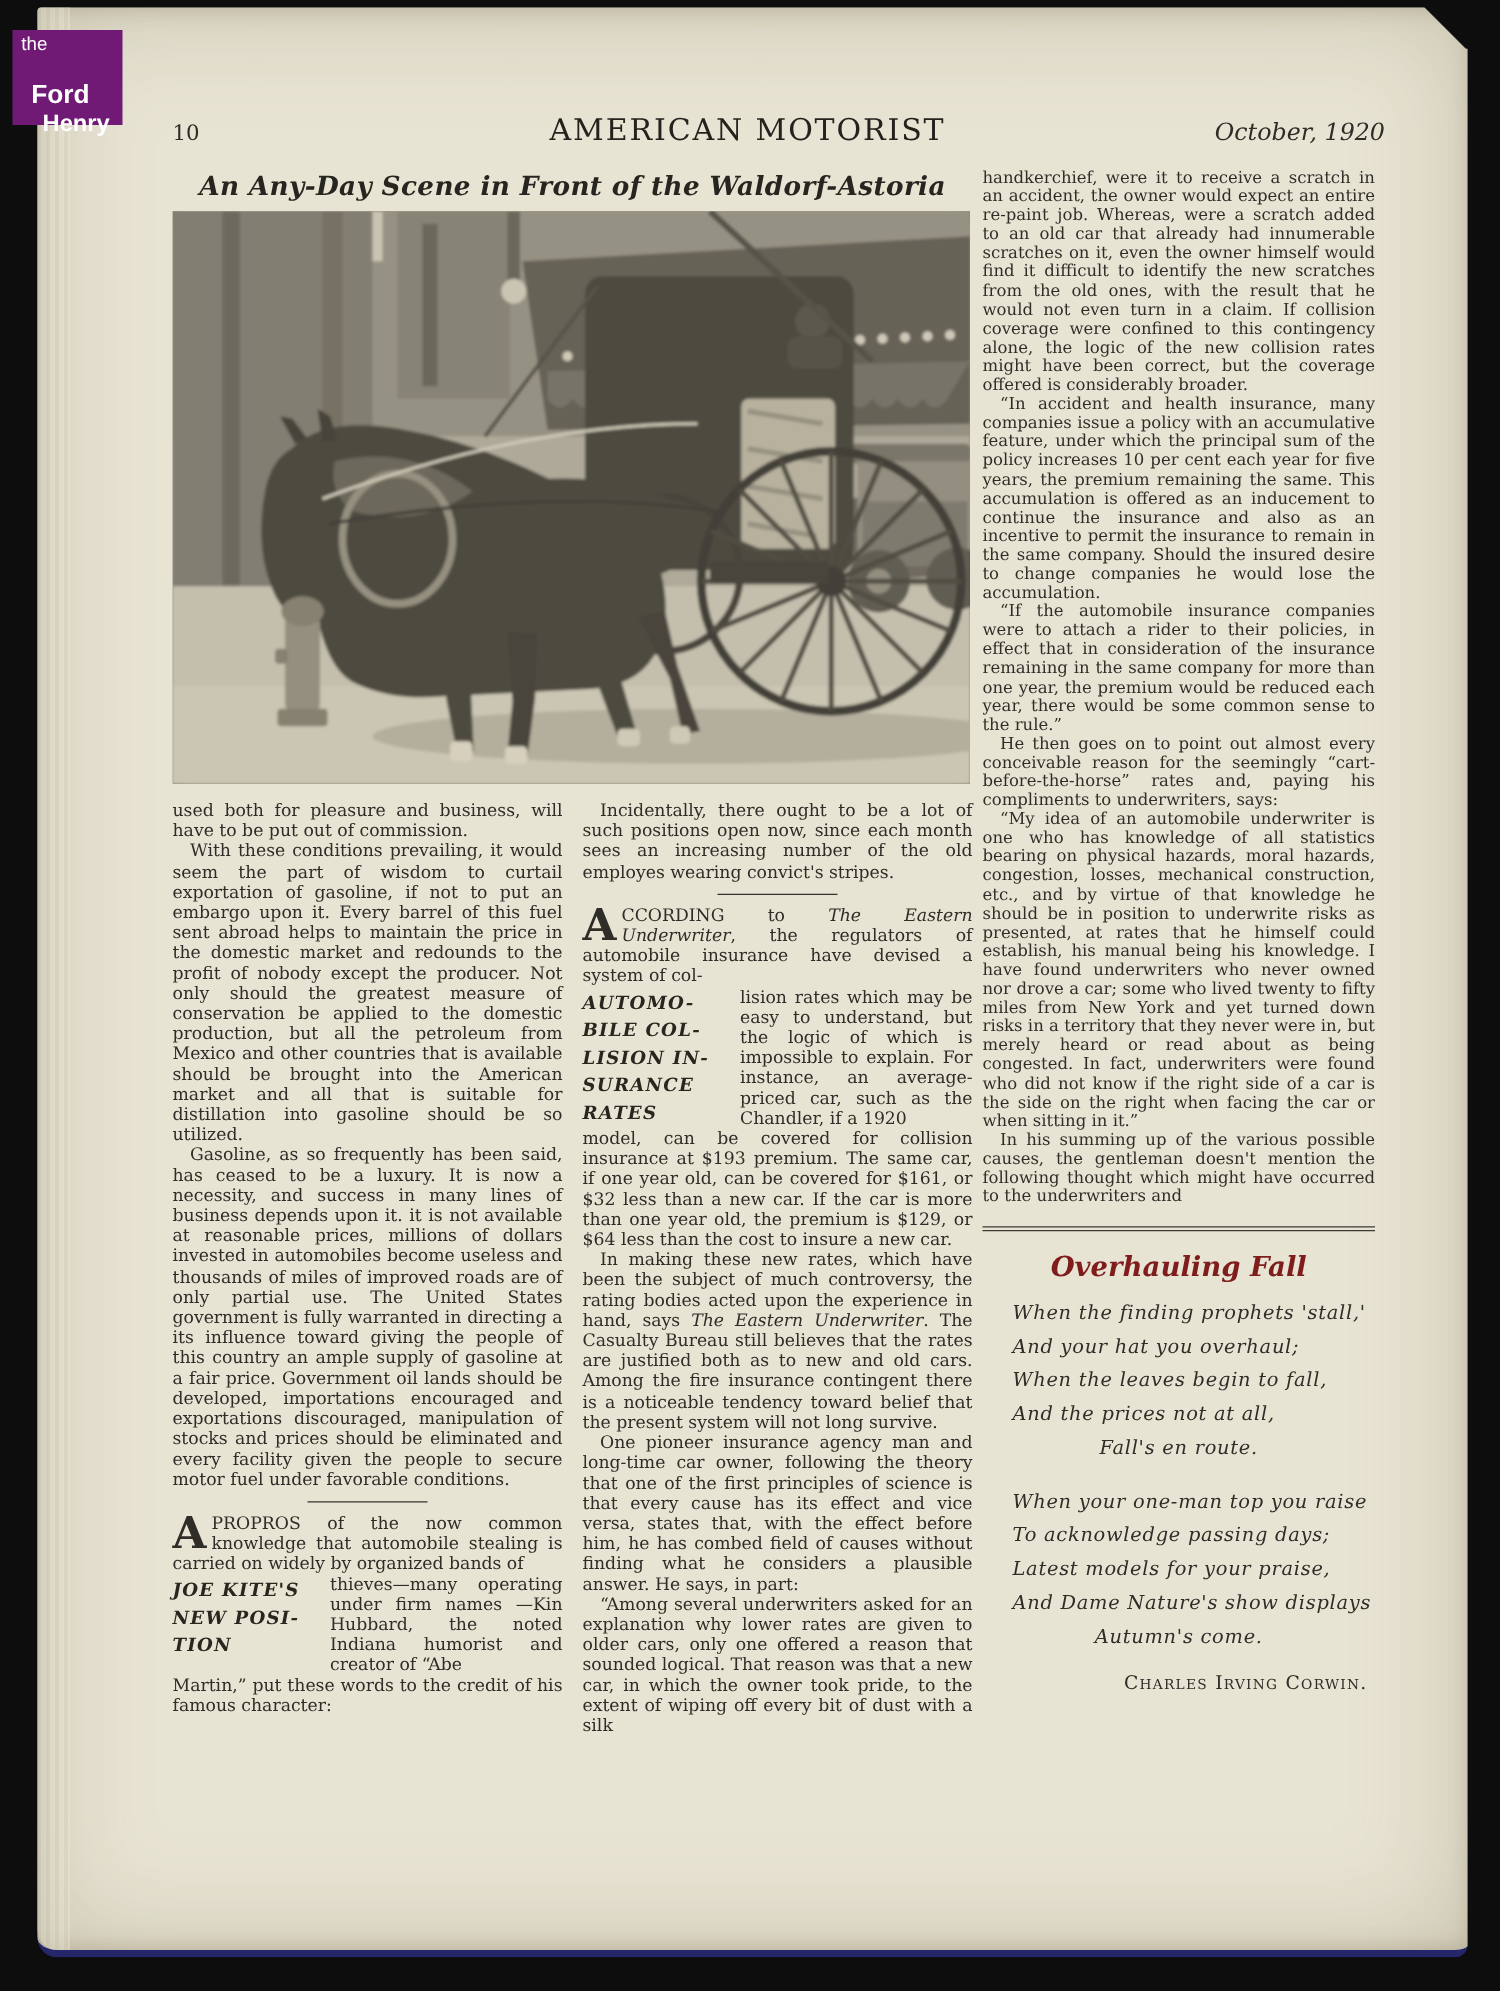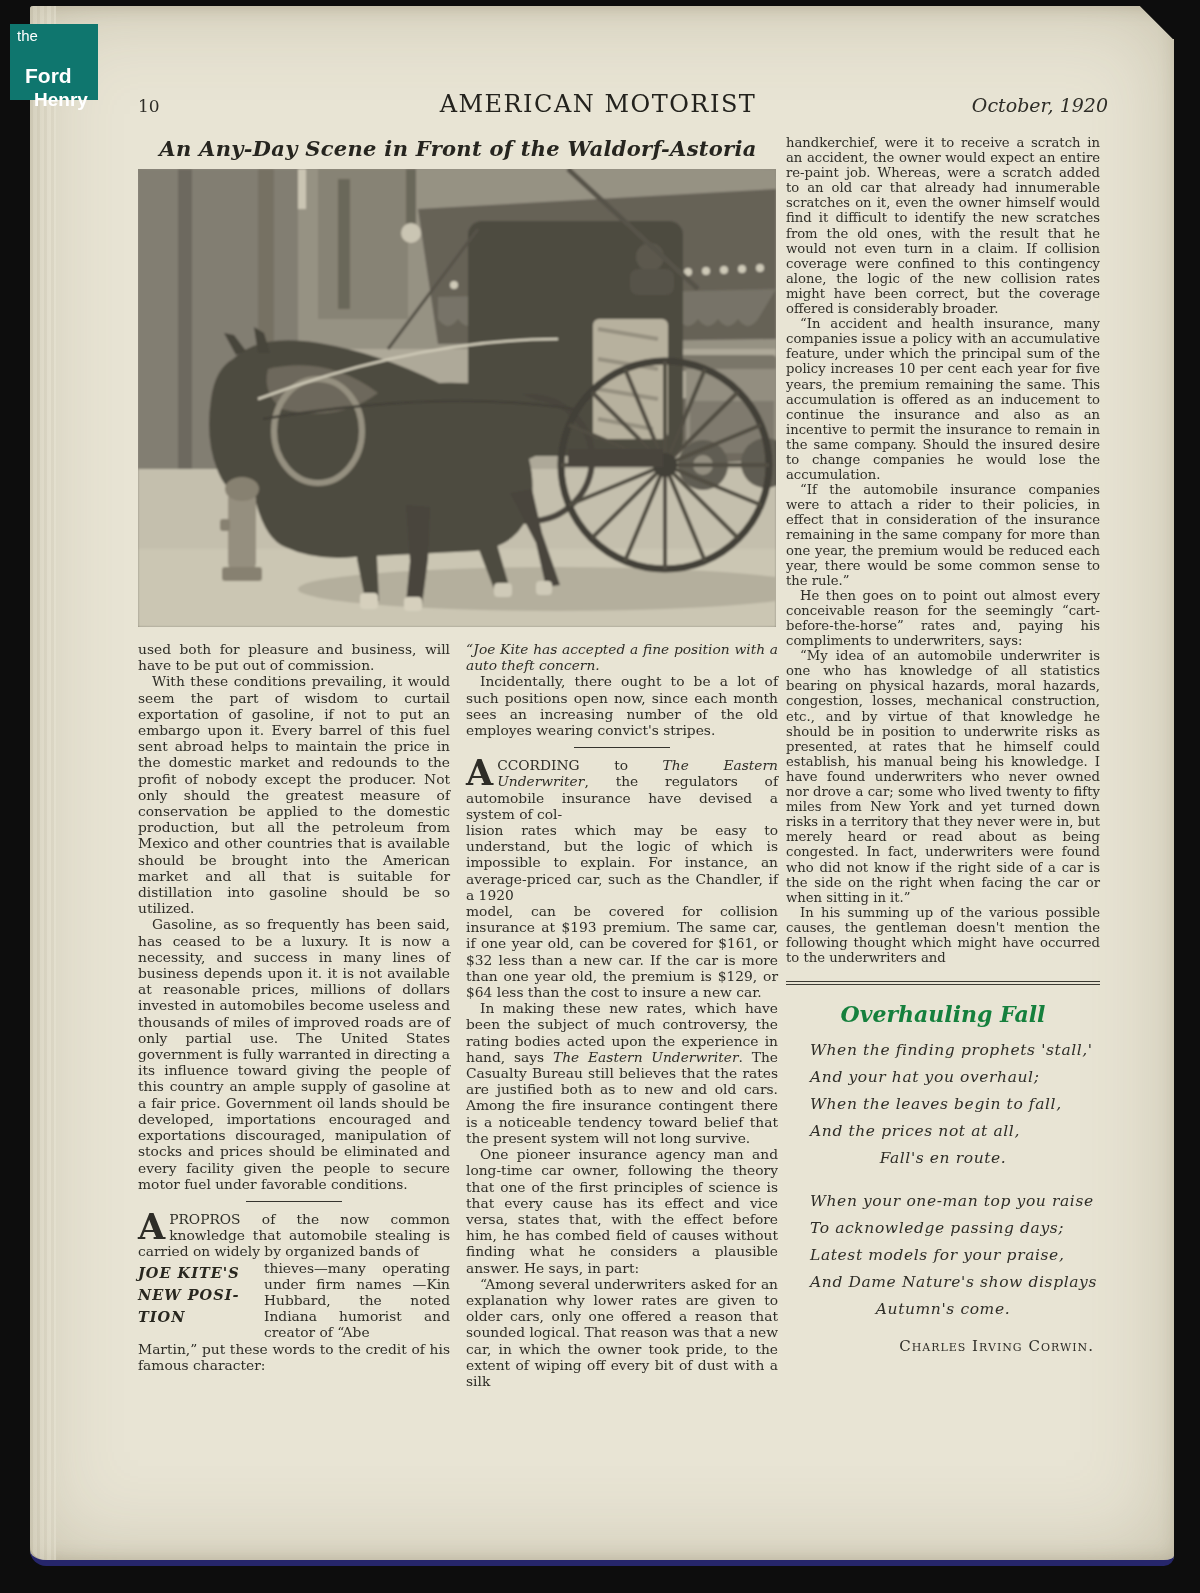--- a/index.html
+++ b/index.html
@@ -14,21 +14,21 @@
     box-shadow: inset 0 0 90px rgba(110,100,65,.28), inset 4px 0 18px rgba(120,110,80,.35);
   }
   .page::before{ 
     content:""; position:absolute; left:0; top:0; bottom:0; width:26px;
     background:repeating-linear-gradient(90deg,#d8d3c1 0 3px,#e8e4d4 3px 7px);
     opacity:.5; border-radius:3px 0 0 16px;
   }
   .corner-wedge{ position:absolute; right:-1px; top:-1px; width:40px; height:34px;
     background:linear-gradient(225deg,#0d0d0d 48%,transparent 50%); }
 
-  .logo { position:absolute; left:-20px; top:18px; width:88px; height:76px; background:#0f766e;
+  .logo { position:absolute; left:-20px; top:18px; width:88px; height:76px; background:#701a75;
           font-family:"Liberation Sans", sans-serif; color:#fff; z-index:5; }
   .logo .l1{ position:absolute; left:7px; top:3px; font-size:15px; }
   .logo .l2{ position:absolute; left:24px; top:17px; font-size:19px; font-weight:bold;margin-top:48px; }
   .logo .l3{ position:absolute; left:15px; top:40px; font-size:21px; font-weight:bold; }
 
   .header { position:absolute; top:84px; left:108px; width:970px; display:flex; align-items:baseline; }
   .pageno { width:120px; font-size:17px; }
   .masthead { flex:1; text-align:center; font-size:24px; font-weight:normal; letter-spacing:1.5px; color:#23221d; }
   .issue { width:170px; text-align:right; font-style:italic; font-size:19px; }
 
@@ -52,21 +52,21 @@
 
   .dropcap { float:left; font-size:35px; line-height:28px; font-weight:bold; padding:2px 4px 0 0; }
 
   .sideblock { display:flex; gap:8px; }
   .side-head { width:118px; font-weight:bold; font-style:italic; font-size:14.5px; line-height:22px;
                letter-spacing:1px; white-space:pre-line; color:#28271f; padding-top:2px; }
   .side-text { flex:1; }
 
   .poem { margin-top:16px; }
   .double-rule { height:4px; border-top:1.3px solid #3c3b33; border-bottom:1.3px solid #3c3b33; }
-  .poem-title { text-align:center; font-weight:bold; font-style:italic; font-size:22px; margin:16px 0 10px 0; color:#15803d; }
+  .poem-title { text-align:center; font-weight:bold; font-style:italic; font-size:22px; margin:16px 0 10px 0; color:#7f1d1d; }
   .poem-line { font-style:italic; font-size:15.5px; line-height:27px; padding-left:24px; letter-spacing:.6px; }
   .poem-line.center { padding-left:0; text-align:center; }
   .stanza2 { margin-top:16px; }
   .poem-attr { text-align:right; font-variant:small-caps; letter-spacing:1px; font-size:15px; margin-top:14px; padding-right:6px; }
 </style>
 </head>
 <body>
 
 <div class="page">
   <div class="corner-wedge"></div>
@@ -218,25 +218,29 @@
           <div class="sideblock">
             <div class="side-head">JOE KITE'S
 NEW POSI-
 TION</div>
             <div class="side-text">thieves—many operating under firm names —Kin Hubbard, the noted Indiana humorist and creator of “Abe</div>
           </div>
           <p class="noindent">Martin,” put these words to the credit of his famous character:</p>
         </div>
 
         <div class="col">
-          <p class="quote noindent">“Joe Kite has accepted a fine position with a auto theft concern.</p>
           <p>Incidentally, there ought to be a lot of such positions open now, since each month sees an increasing number of the old employes wearing convict's stripes.</p>
           <div class="sep"></div>
           <p class="noindent"><span class="dropcap">A</span><span>CCORDING to </span><i>The Eastern Underwriter</i><span>, the regulators of automobile insurance have devised a system of col-</span></p>
           <div class="sideblock">
+            <div class="side-head">AUTOMO-
+BILE COL-
+LISION IN-
+SURANCE
+RATES</div>
             <div class="side-text">lision rates which may be easy to understand, but the logic of which is impossible to explain. For instance, an average-priced car, such as the Chandler, if a 1920</div>
           </div>
           <p class="noindent">model, can be covered for collision insurance at $193 premium. The same car, if one year old, can be covered for $161, or $32 less than a new car. If the car is more than one year old, the premium is $129, or $64 less than the cost to insure a new car.</p>
           <p><span>In making these new rates, which have been the subject of much controversy, the rating bodies acted upon the experience in hand, says </span><i>The Eastern Underwriter</i><span>. The Casualty Bureau still believes that the rates are justified both as to new and old cars. Among the fire insurance contingent there is a noticeable tendency toward belief that the present system will not long survive.</span></p>
           <p>One pioneer insurance agency man and long-time car owner, following the theory that one of the first principles of science is that every cause has its effect and vice versa, states that, with the effect before him, he has combed field of causes without finding what he considers a plausible answer. He says, in part:</p>
           <p>“Among several underwriters asked for an explanation why lower rates are given to older cars, only one offered a reason that sounded logical. That reason was that a new car, in which the owner took pride, to the extent of wiping off every bit of dust with a silk</p>
         </div>
       </div>
     </div>
 

